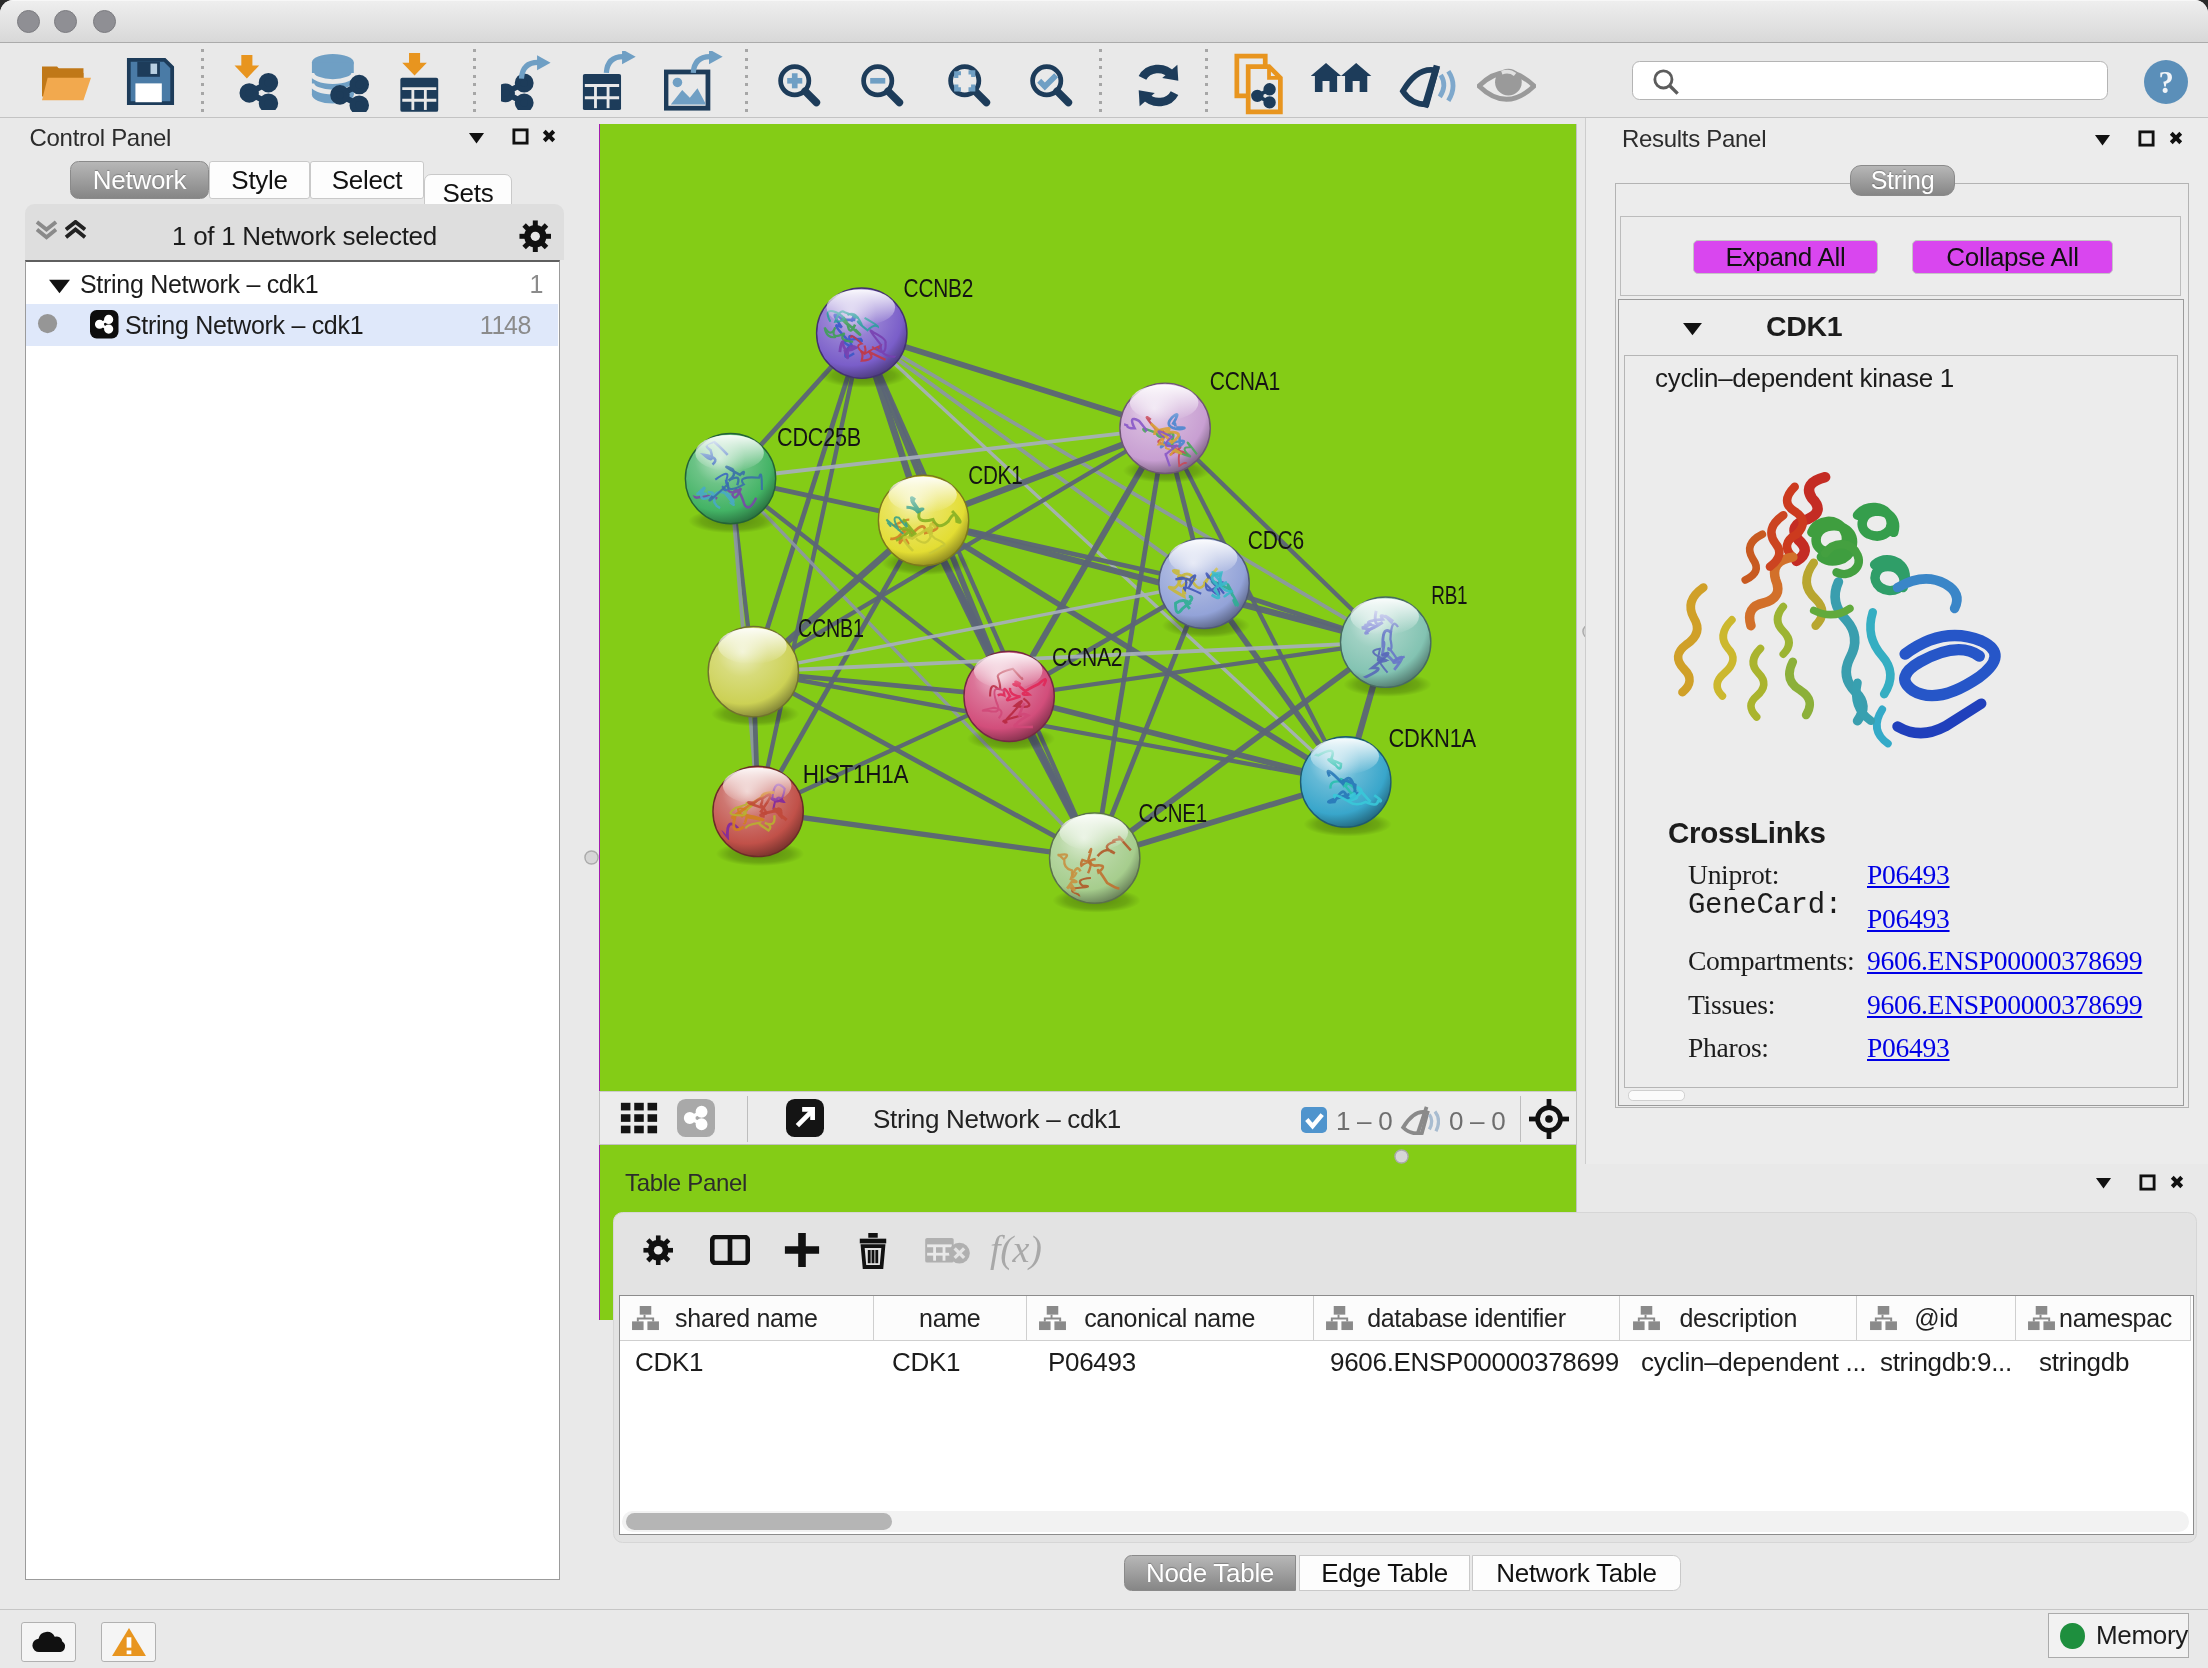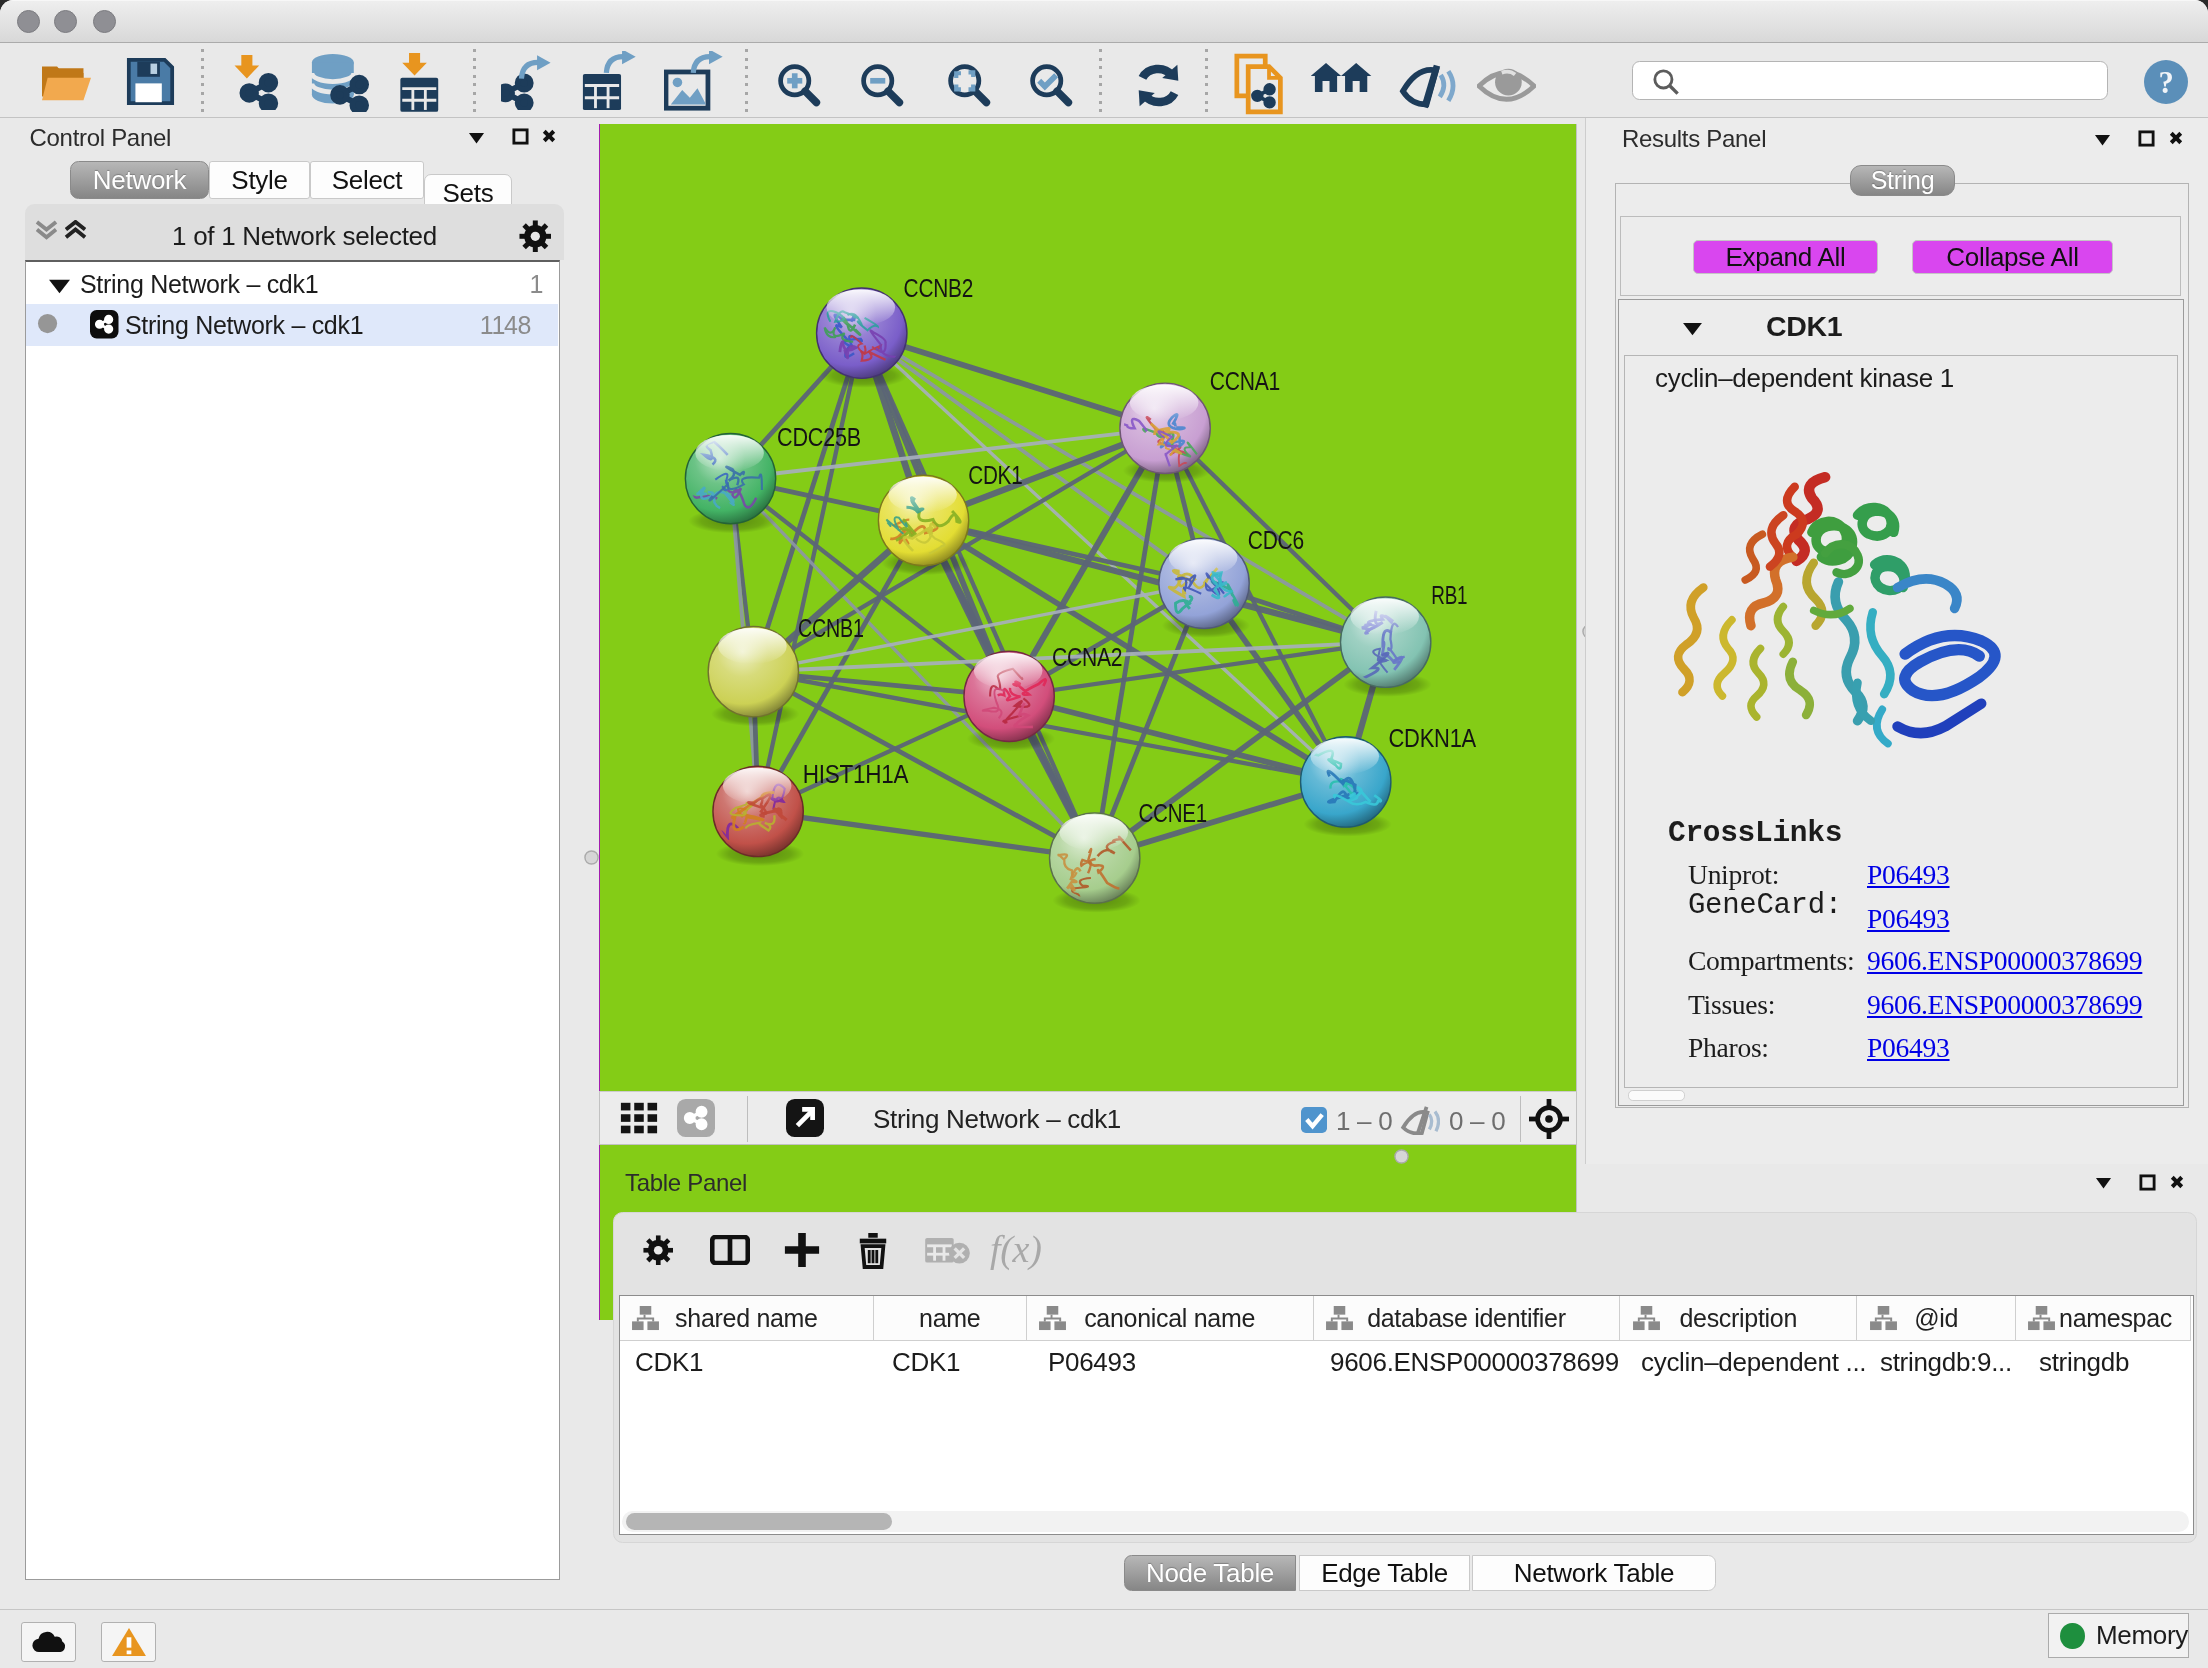--- a/index.html
+++ b/index.html
@@ -681,21 +681,21 @@
 <path d="M228,300 q-20,-14 -6,-36" stroke="#34aac8" stroke-width="8"></path>
 <path d="M118,60 q-20,14 -8,30 q10,12 -6,24" stroke="#cc4420" stroke-width="9"></path>
 <path d="M150,110 q-16,22 2,38 q14,14 0,28" stroke="#b8a630" stroke-width="9"></path>
 <path d="M128,214 q-10,20 8,30 q16,10 6,26" stroke="#8cb03a" stroke-width="9"></path>
 <path d="M162,100 c10,-14 28,-12 34,2 c6,14 -10,24 -22,18" stroke="#44a040" stroke-width="9"></path>
 <path d="M150,160 q20,10 38,-2" stroke="#62aa3c" stroke-width="8"></path>
 <path d="M196,236 q-6,26 14,40" stroke="#38a0b0" stroke-width="9"></path>
 </g>
     </svg>
     <div class="abs" style="left:1628px;top:1090px;width:57px;height:10.5px;background:#fbfbfb;border:1px solid #cfcfcf;border-radius:4.8px"></div>
-    <div class="abs" style="left:1668px;top:816px;font-family:Liberation Mono, monospace;font-size:29.5px;font-weight:bold">CrossLinks</div>
+    <div class="abs" style="left:1668px;top:816px;font-family:Liberation Sans, sans-serif;font-size:29.5px;font-weight:bold">CrossLinks</div>
     <div class="abs" style="left:1688px;top:859px;font-family:'Liberation Serif',serif;font-size:27.6px">Uniprot:</div>
     <div class="abs" style="left:1867px;top:859px;font-family:'Liberation Serif',serif;font-size:27.6px"><a class="lnk">P06493</a></div>
     <div class="abs" style="left:1688px;top:889px;font-family:Liberation Mono, monospace;font-size:29px">GeneCard:</div>
     <div class="abs" style="left:1867px;top:903px;font-family:'Liberation Serif',serif;font-size:27.6px"><a class="lnk">P06493</a></div>
     <div class="abs" style="left:1688px;top:945px;font-family:'Liberation Serif',serif;font-size:27.6px">Compartments:</div>
     <div class="abs" style="left:1867px;top:945px;font-family:'Liberation Serif',serif;font-size:27.6px"><a class="lnk">9606.ENSP00000378699</a></div>
     <div class="abs" style="left:1688px;top:989px;font-family:'Liberation Serif',serif;font-size:27.6px">Tissues:</div>
     <div class="abs" style="left:1867px;top:989px;font-family:'Liberation Serif',serif;font-size:27.6px"><a class="lnk">9606.ENSP00000378699</a></div>
     <div class="abs" style="left:1688px;top:1032px;font-family:'Liberation Serif',serif;font-size:27.6px">Pharos:</div>
     <div class="abs" style="left:1867px;top:1032px;font-family:'Liberation Serif',serif;font-size:27.6px"><a class="lnk">P06493</a></div>
@@ -813,21 +813,21 @@
       <div class="abs" style="left:428px;top:51px;font-size:26px">P06493</div>
       <div class="abs" style="left:710px;top:51px;font-size:26px">9606.ENSP00000378699</div>
       <div class="abs" style="left:1021px;top:51px;font-size:26px">cyclin–dependent ...</div>
       <div class="abs" style="left:1260px;top:51px;font-size:26px">stringdb:9...</div>
       <div class="abs" style="left:1419px;top:51px;font-size:26px">stringdb</div>
       <div class="abs" style="left:1.9px;top:215px;width:1567px;height:21px;background:#f2f2f2;border-radius:10.5px"></div>
       <div class="abs" style="left:5.7px;top:217px;width:266px;height:17px;background:#b5b5b5;border-radius:8.6px"></div>
     </div>
     <div class="abs tab tabsel" style="left:1124px;top:1555px;width:172px;height:36px;line-height:34px;border-radius:7.6px 0 0 7.6px">Node Table</div>
     <div class="abs tab" style="left:1299px;top:1555px;width:171px;height:36px;line-height:34px">Edge Table</div>
-    <div class="abs tab" style="left:1472px;top:1555px;width:244px;height:36px;line-height:34px;border-radius:0 7.6px 7.6px 0">Network Table</div>
+    <div class="abs tab" style="left:1472px;top:1555px;width:209px;height:36px;line-height:34px;border-radius:0 7.6px 7.6px 0">Network Table</div>
     <div class="abs" id="statusbar"></div>
     <div class="abs sbtn" style="left:21px">
       <svg width="38" height="27" viewBox="0 0 40 28">
         <path d="M10,24 a7,7 0 0 1 -1,-14 a9,9 0 0 1 17,-2 a6,6 0 0 1 8,5 a6,6 0 0 1 -2,11 z" fill="#111"></path>
       </svg>
     </div>
     <div class="abs sbtn" style="left:101px">
       <svg width="38" height="32" viewBox="0 0 40 34">
         <path d="M20,2 L38,32 H2 Z" fill="#e8951f"></path>
         <rect x="17.5" y="12" width="5" height="11" fill="#fff"></rect>

